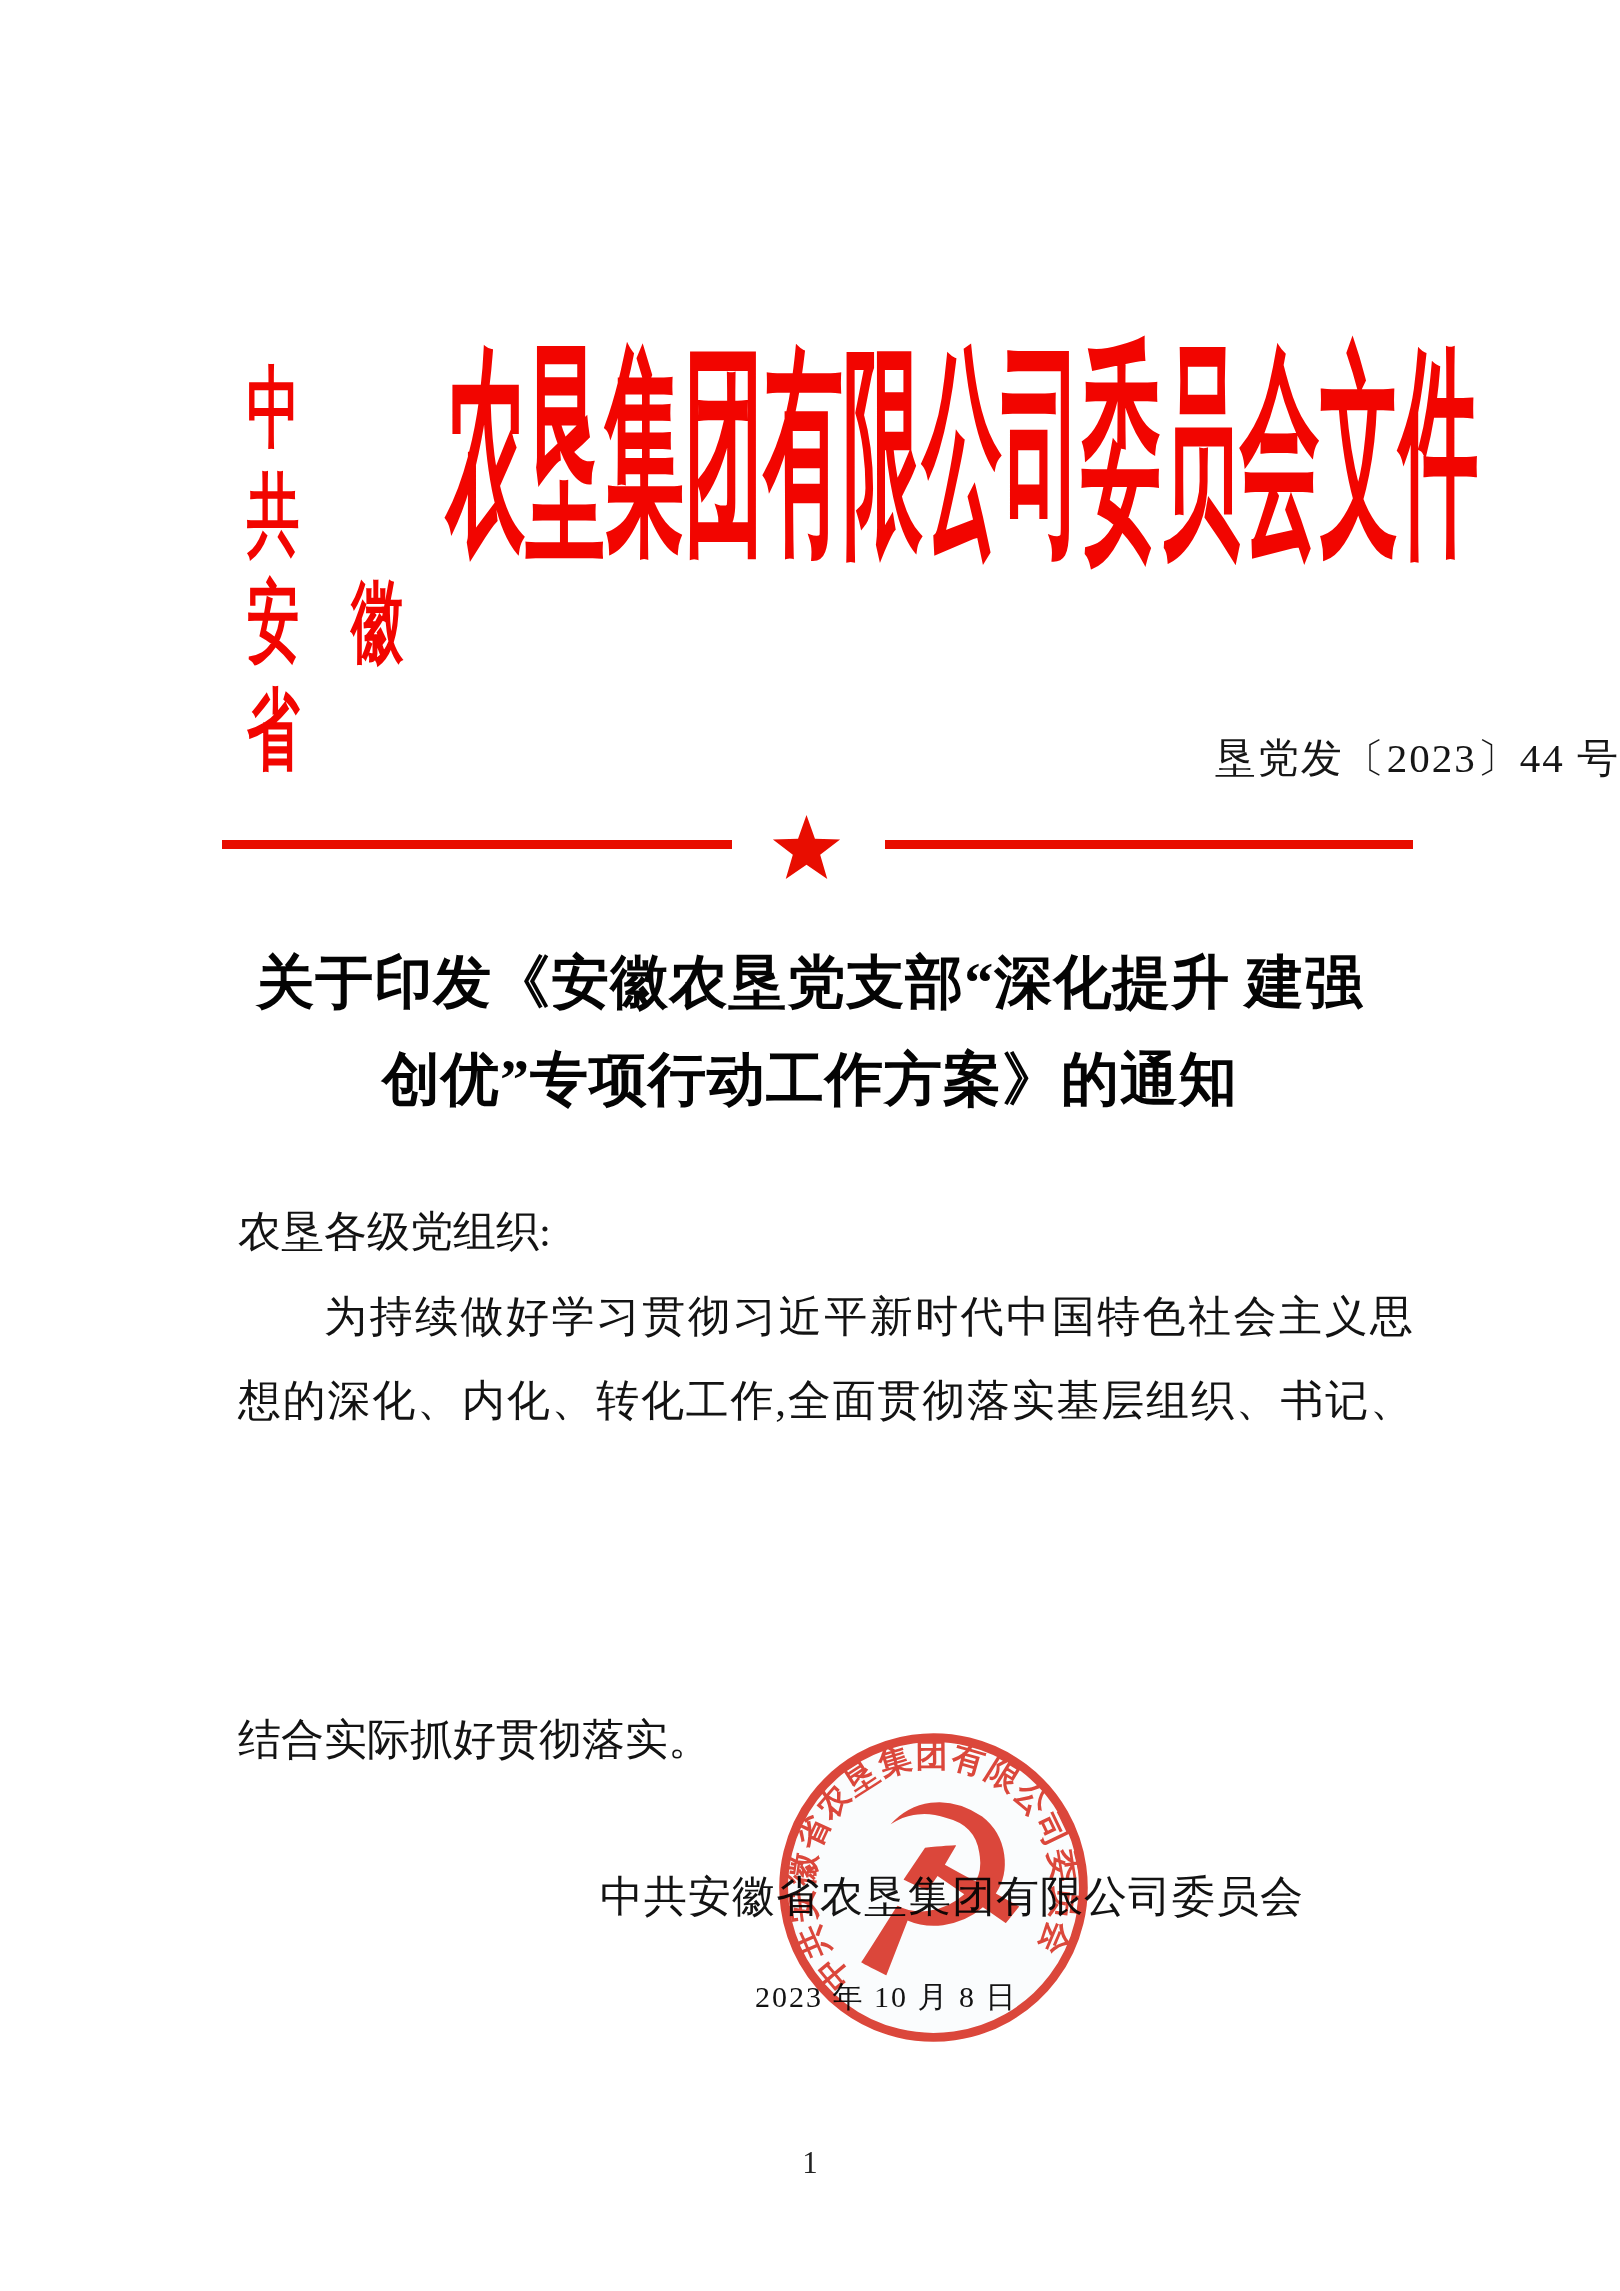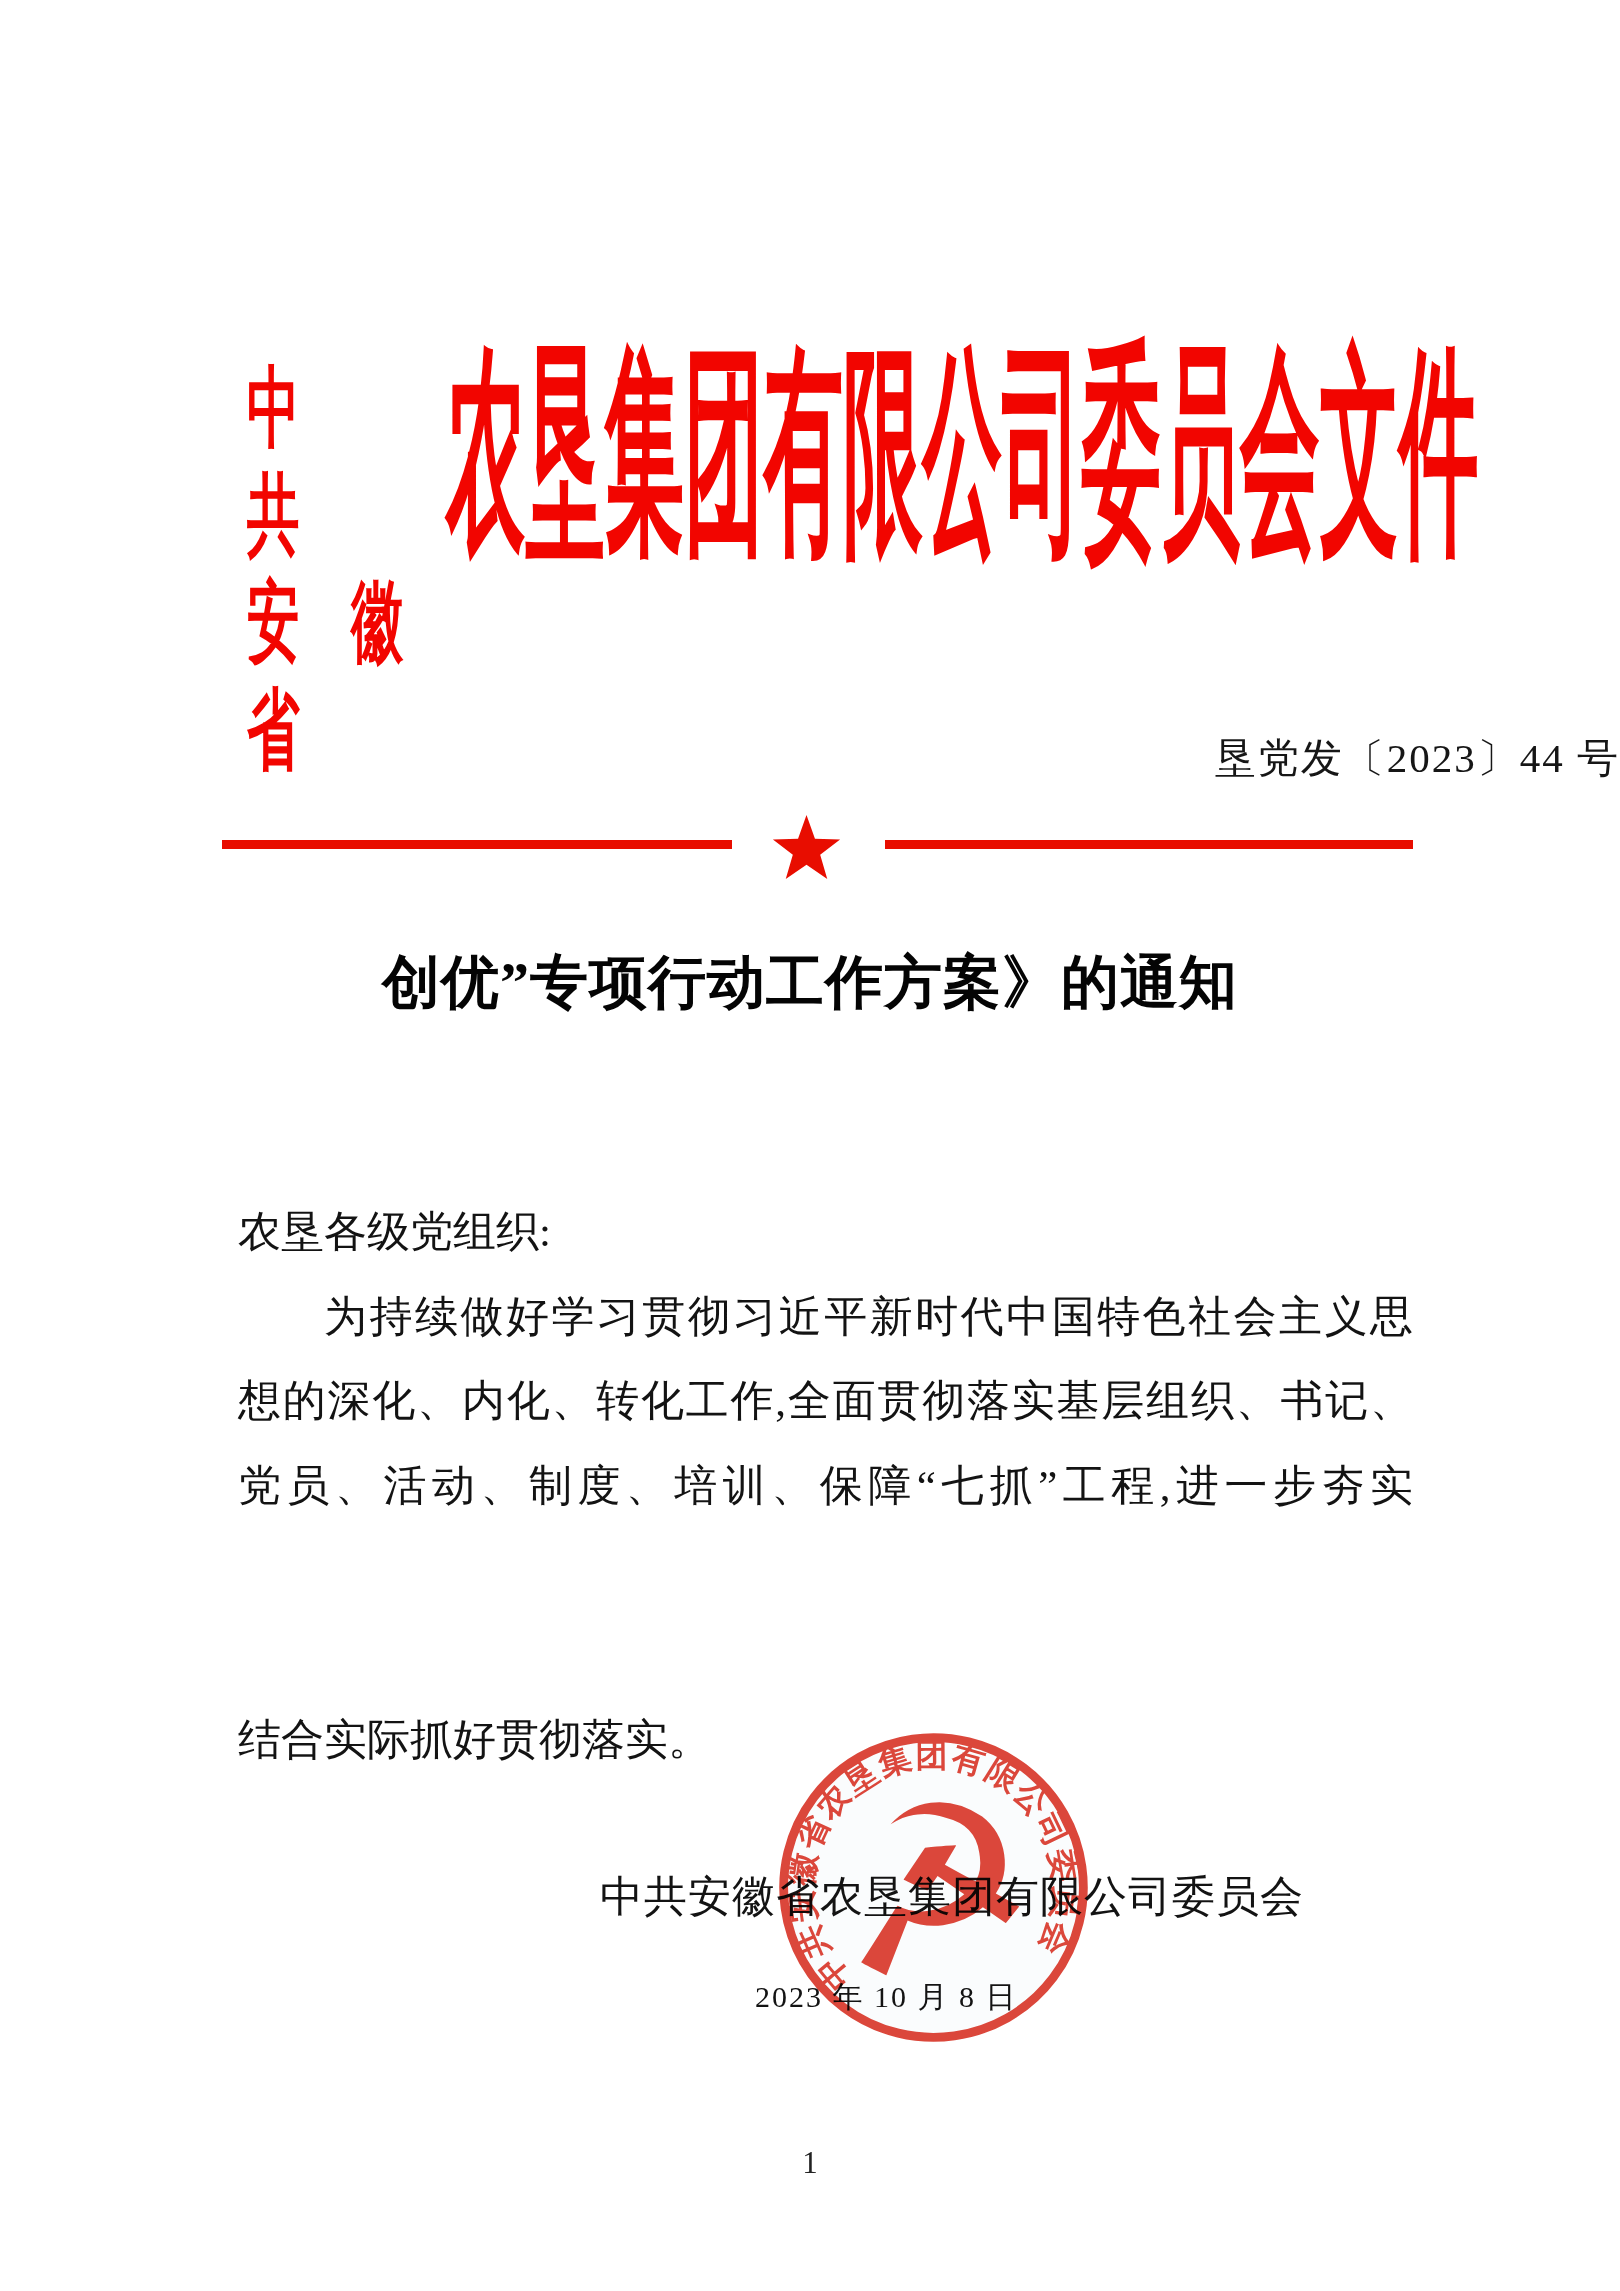--- a/index.html
+++ b/index.html
@@ -109,27 +109,27 @@
 
   <div class="rule rule-left"></div>
   <div class="star-wrap">
     <svg width="71" height="67" viewBox="0 0 76 72">
       <polygon fill="#e80d00" points="38,0 47.1,25.5 74.1,26.3 52.7,42.8 60.3,68.7 38,53.5 15.7,68.7 23.3,42.8 1.9,26.3 28.9,25.5"></polygon>
     </svg>
   </div>
   <div class="rule rule-right"></div>
 
   <div class="doc-title">
+    <div>关于印发《安徽农垦党支部“深化提升 建强</div>
     <div>创优”专项行动工作方案》的通知</div>
   </div>
 
   <div class="body-line" style="top:1207px">农垦各级党组织:</div>
   <div class="body-line justified indent" style="top:1292px">为持续做好学习贯彻习近平新时代中国特色社会主义思</div>
   <div class="body-line justified" style="top:1376px">想的深化、内化、转化工作,全面贯彻落实基层组织、书记、</div>
-  <div class="body-line justified" style="top:1461px">党员、活动、制度、培训、保障“七抓”工程,进一步夯实</div>
   <div class="body-line" style="top:1715px">结合实际抓好贯彻落实。</div>
 
   <div class="signature">中共安徽省农垦集团有限公司委员会</div>
   <div class="sign-date">2023 年 10 月 8 日</div>
 
   <svg class="seal" viewBox="0 0 340 340">
     <circle cx="170" cy="170" r="153" fill="rgba(220,235,245,0.16)" stroke="#d8372a" stroke-width="9"></circle>
     <defs>
       <path id="sealArc" d="M 75 250 A 124 124 0 1 1 265 250" fill="none"></path>
     </defs>

